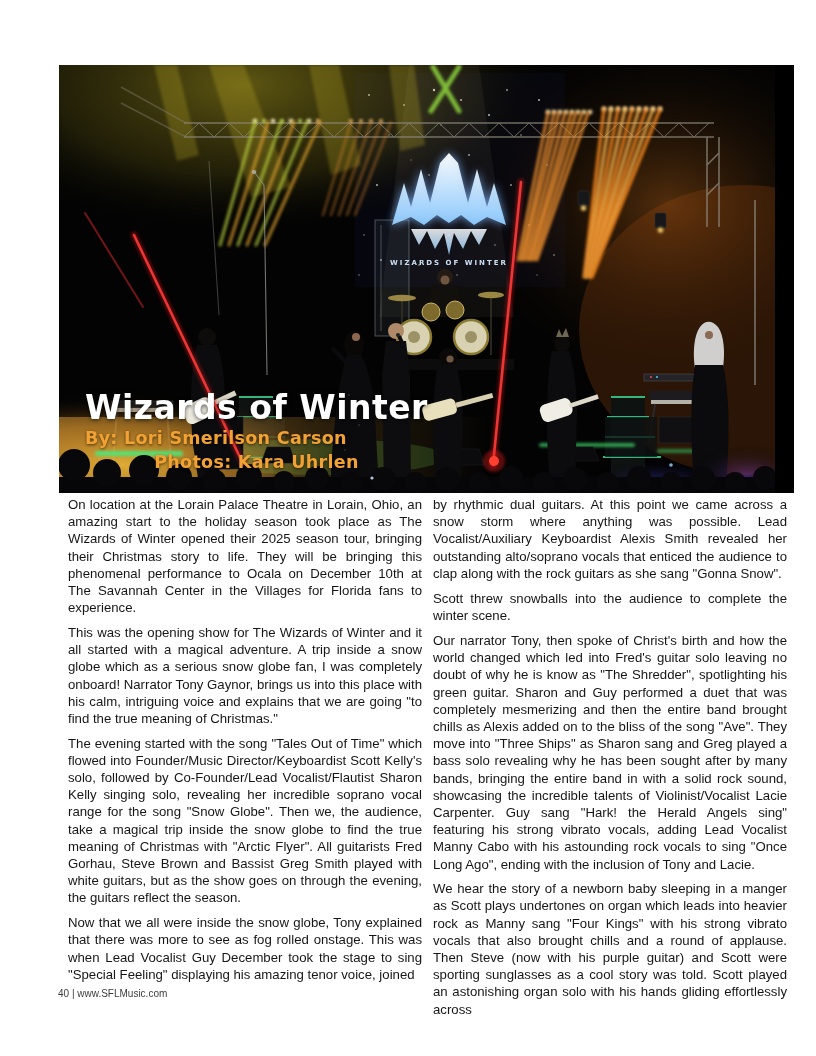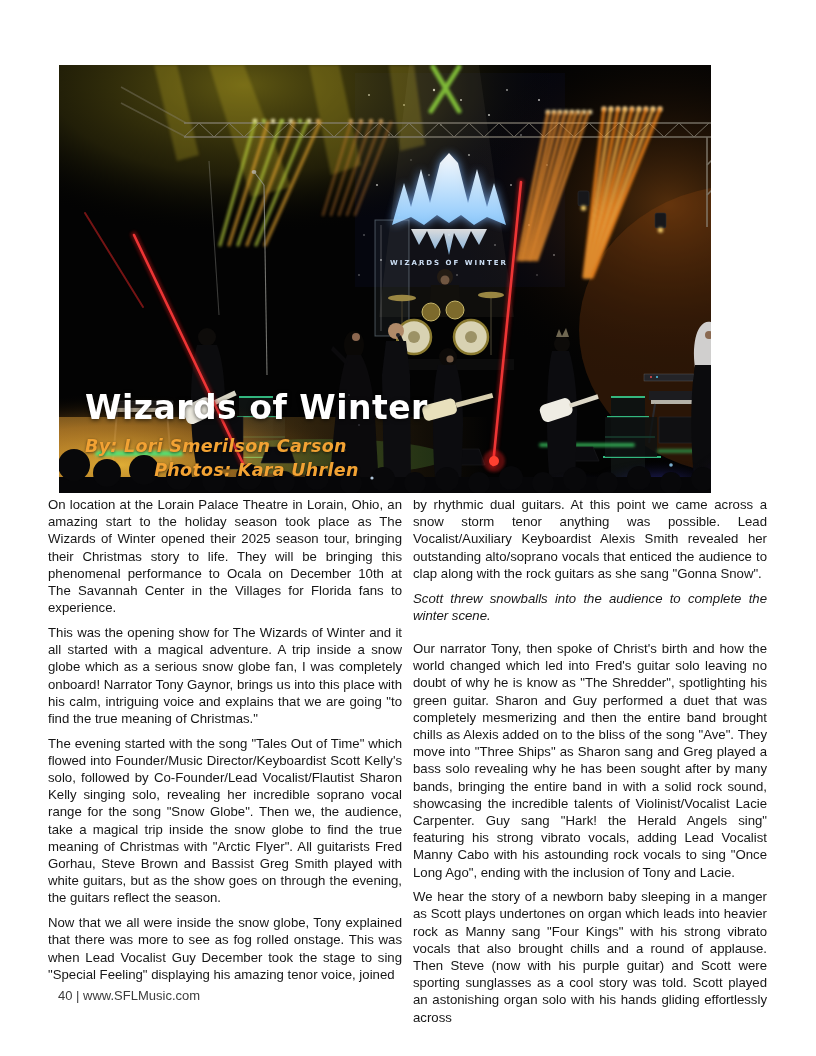--- a/index.html
+++ b/index.html
@@ -1,50 +1,50 @@
 <!DOCTYPE html>
 <html><head>
 <meta charset="utf-8">
 <style>
   html,body{margin:0;padding:0;}
   body{
     width:816px;height:1056px;position:relative;background:#ffffff;
     font-family:"Liberation Sans",sans-serif;overflow:hidden;
   }
   .photo{
-    position:absolute;left:59px;top:65px;width:652px;height:428px;
+    position:absolute;left:59px;top:65px;width:735px;height:428px;
     background:#000;overflow:hidden;
   }
   .photo svg{display:block;}
   .hero-overlay{
     position:absolute;left:26px;top:326px;
     font-family:"DejaVu Sans","Liberation Sans",sans-serif;
   }
   .hero-title{
     font-size:33px;font-weight:bold;color:#ffffff;letter-spacing:.5px;
     line-height:1.05;text-shadow:0 1px 4px rgba(0,0,0,.65);
   }
-  .hero-bylines{margin-top:8px;font-style:italic;}
+  .hero-bylines{}
   .hero-byline{
     font-size:17.5px;font-weight:bold;line-height:24.5px;letter-spacing:.3px;
     color:#f2a233;text-shadow:0 1px 3px rgba(0,0,0,.6);
   }
   .columns{
-    position:absolute;left:48px;top:496px;width:719px;
+    position:absolute;left:68px;top:496px;width:719px;
     display:flex;gap:11px;
   }
   .col{width:354px;}
   .col p{
     margin:0 0 7.5px 0;font-size:13.2px;line-height:17.2px;
     text-align:justify;color:#161616;
   }
-  .col p.no-gap{margin-bottom:16px;font-style:italic;}
+  .col p.no-gap{margin-bottom:8px;}
   .col p:last-child{margin-bottom:8px;}
   .footer{
-    position:absolute;left:58px;top:988px;font-size:13px;color:#3c3c3c;
+    position:absolute;left:58px;top:988px;font-size:10px;color:#3c3c3c;
   }
 </style>
 </head>
 <body>
 
 <div>
 
   <div class="photo">
     <svg viewBox="0 0 716 428" width="716" height="428" preserveAspectRatio="none">
       <defs>
@@ -413,21 +413,21 @@
   </div>
 
   <div class="columns">
     <div class="col">
       <p>On location at the Lorain Palace Theatre in Lorain, Ohio, an amazing start to the holiday season took place as The Wizards of Winter opened their 2025 season tour, bringing their Christmas story to life. They will be bringing this phenomenal performance to Ocala on December 10th at The Savannah Center in the Villages for Florida fans to experience.</p>
       <p>This was the opening show for The Wizards of Winter and it all started with a magical adventure. A trip inside a snow globe which as a serious snow globe fan, I was completely onboard! Narrator Tony Gaynor, brings us into this place with his calm, intriguing voice and explains that we are going "to find the true meaning of Christmas."</p>
       <p>The evening started with the song "Tales Out of Time" which flowed into Founder/Music Director/Keyboardist Scott Kelly's solo, followed by Co-Founder/Lead Vocalist/Flautist Sharon Kelly singing solo, revealing her incredible soprano vocal range for the song "Snow Globe". Then we, the audience, take a magical trip inside the snow globe to find the true meaning of Christmas with "Arctic Flyer". All guitarists Fred Gorhau, Steve Brown and Bassist Greg Smith played with white guitars, but as the show goes on through the evening, the guitars reflect the season.</p>
       <p>Now that we all were inside the snow globe, Tony explained that there was more to see as fog rolled onstage. This was when Lead Vocalist Guy December took the stage to sing "Special Feeling" displaying his amazing tenor voice, joined</p>
     </div>
     <div class="col">
-      <p>by rhythmic dual guitars. At this point we came across a snow storm tenor anything was possible. Lead Vocalist/Auxiliary Keyboardist Alexis Smith revealed her outstanding alto/soprano vocals that enticed the audience to clap along with the rock guitars as she sang "Gonna Snow".</p>
+      <p>by rhythmic dual guitars. At this point we came across a snow storm where anything was possible. Lead Vocalist/Auxiliary Keyboardist Alexis Smith revealed her outstanding alto/soprano vocals that enticed the audience to clap along with the rock guitars as she sang "Gonna Snow".</p>
       <p class="no-gap">Scott threw snowballs into the audience to complete the winter scene.</p>
       <p>Our narrator Tony, then spoke of Christ's birth and how the world changed which led into Fred's guitar solo leaving no doubt of why he is know as "The Shredder", spotlighting his green guitar. Sharon and Guy performed a duet that was completely mesmerizing and then the entire band brought chills as Alexis added on to the bliss of the song "Ave". They move into "Three Ships" as Sharon sang and Greg played a bass solo revealing why he has been sought after by many bands, bringing the entire band in with a solid rock sound, showcasing the incredible talents of Violinist/Vocalist Lacie Carpenter. Guy sang "Hark! the Herald Angels sing" featuring his strong vibrato vocals, adding Lead Vocalist Manny Cabo with his astounding rock vocals to sing "Once Long Ago", ending with the inclusion of Tony and Lacie.</p>
       <p>We hear the story of a newborn baby sleeping in a manger as Scott plays undertones on organ which leads into heavier rock as Manny sang "Four Kings" with his strong vibrato vocals that also brought chills and a round of applause. Then Steve (now with his purple guitar) and Scott were sporting sunglasses as a cool story was told. Scott played an astonishing organ solo with his hands gliding effortlessly across</p>
     </div>
   </div>
 
   <div class="footer">40 | www.SFLMusic.com</div>
 </div>
 
 </body></html>

